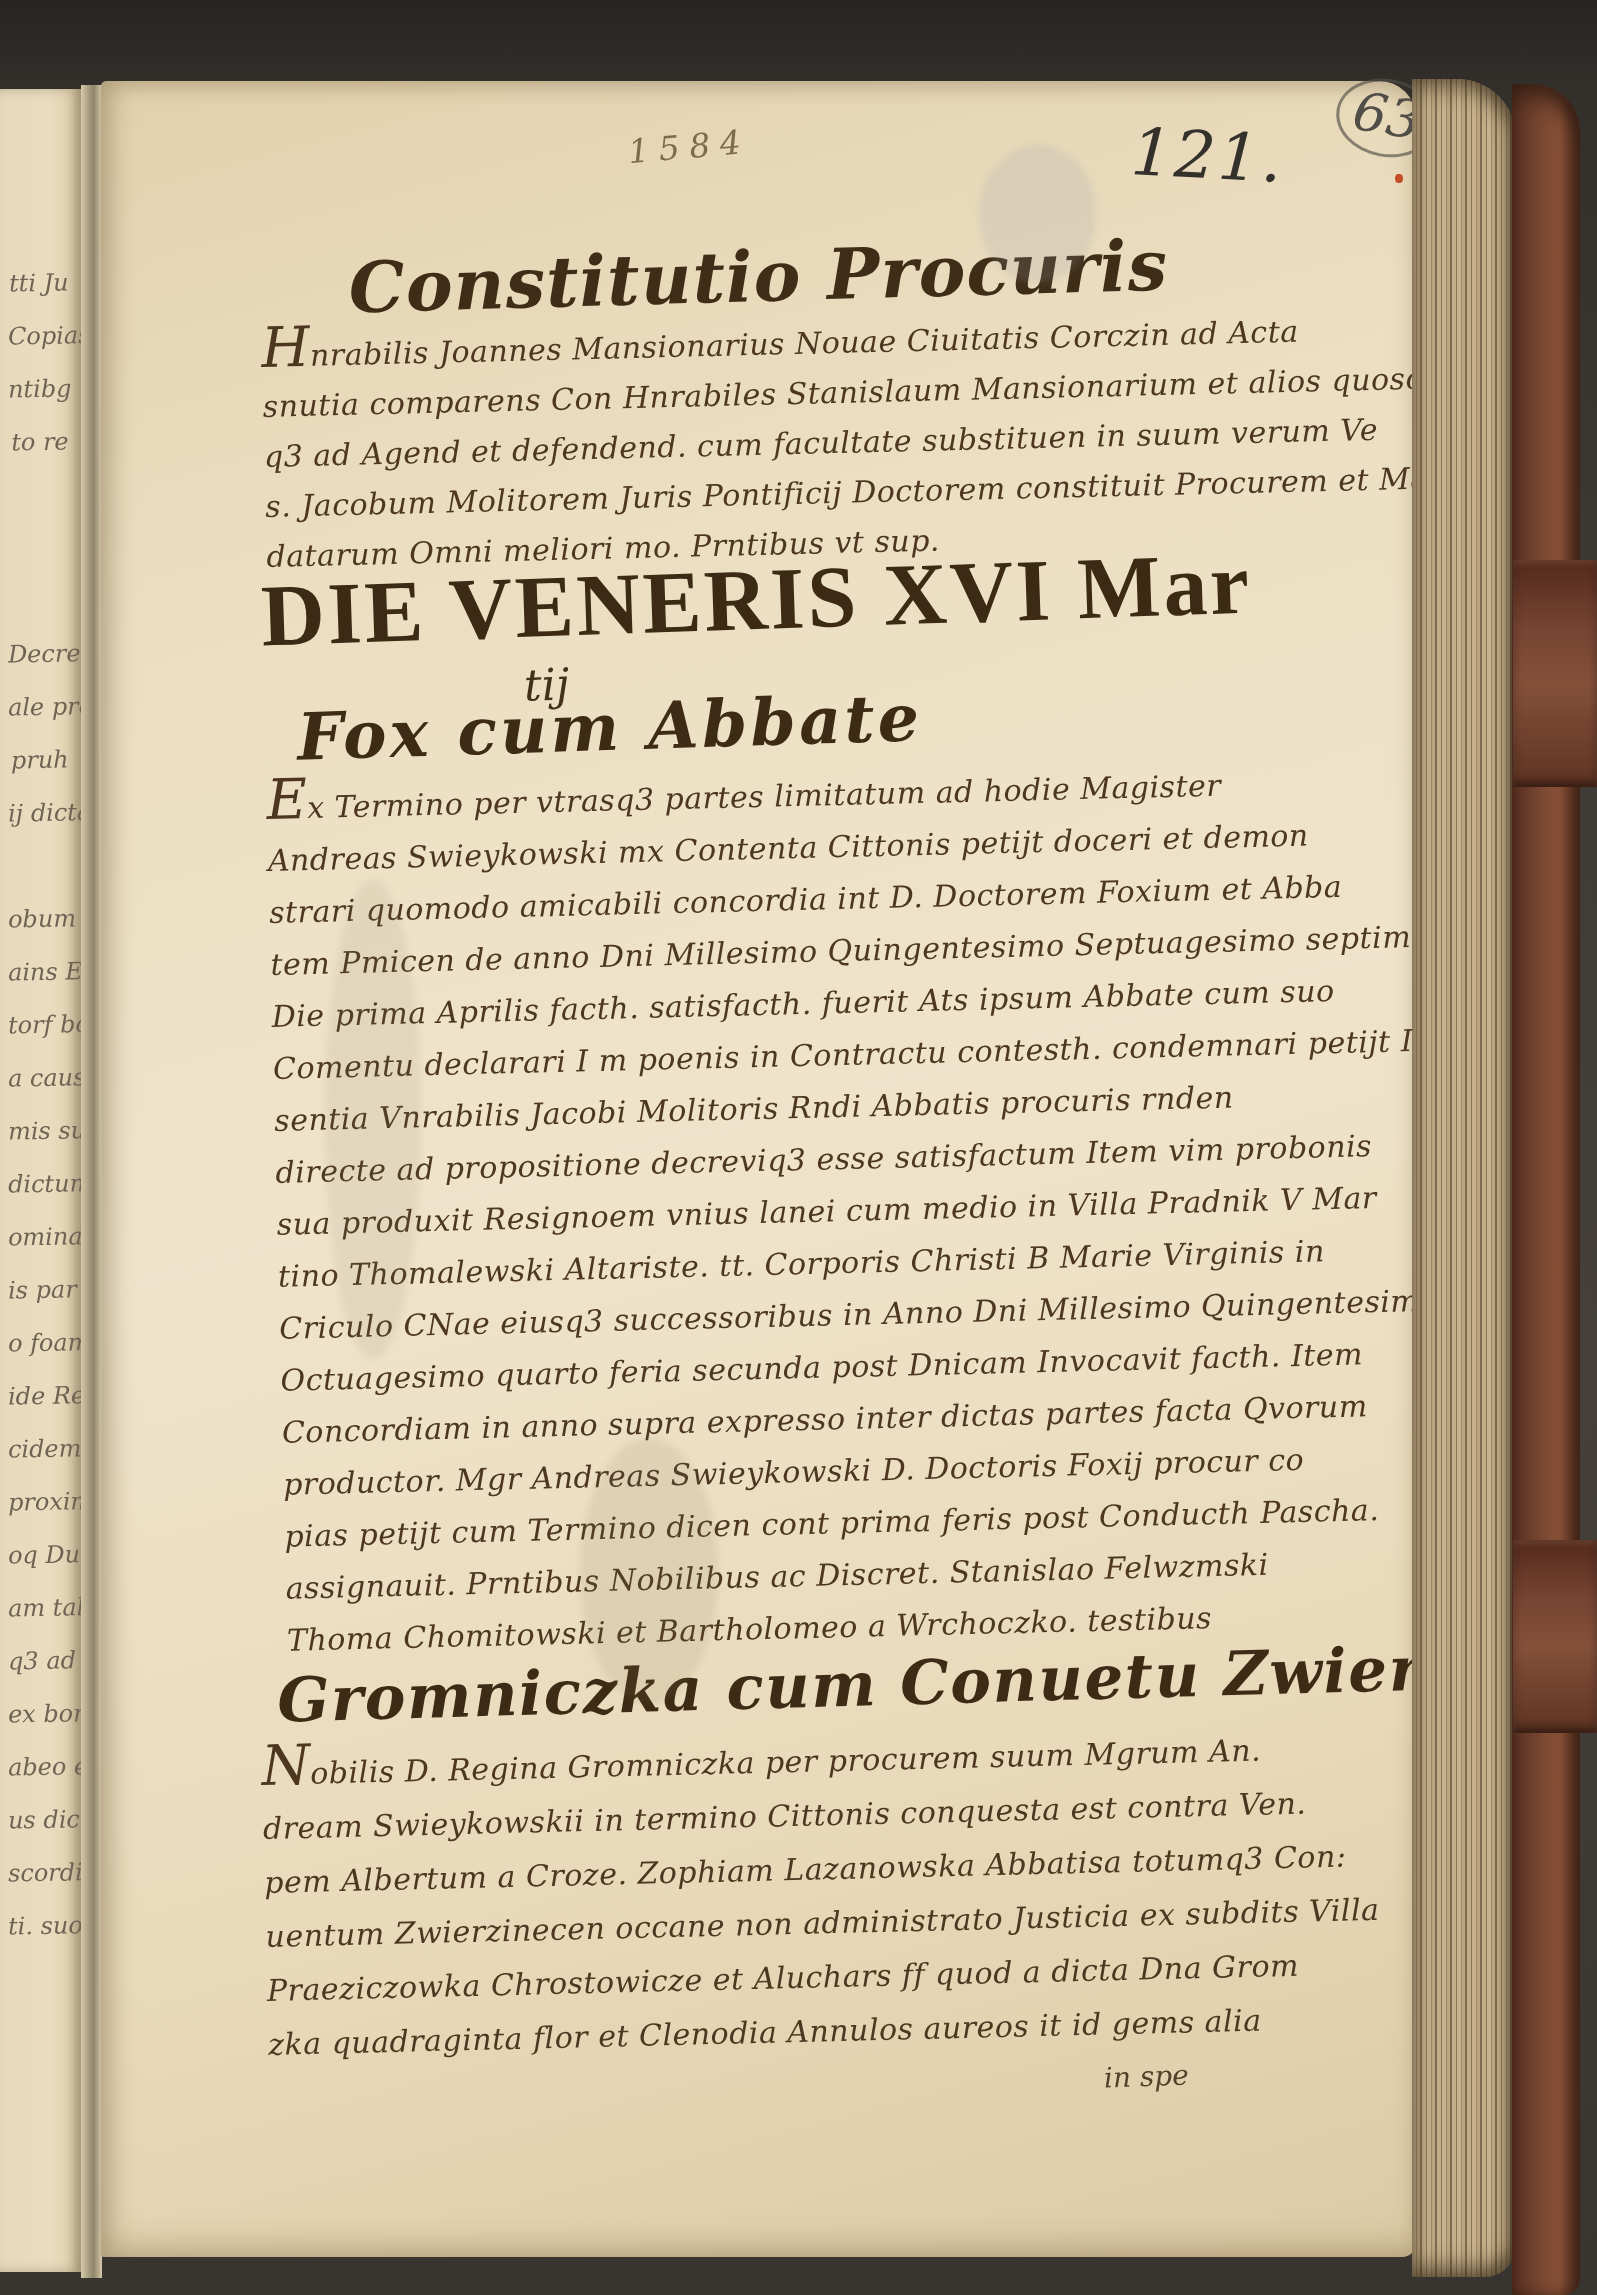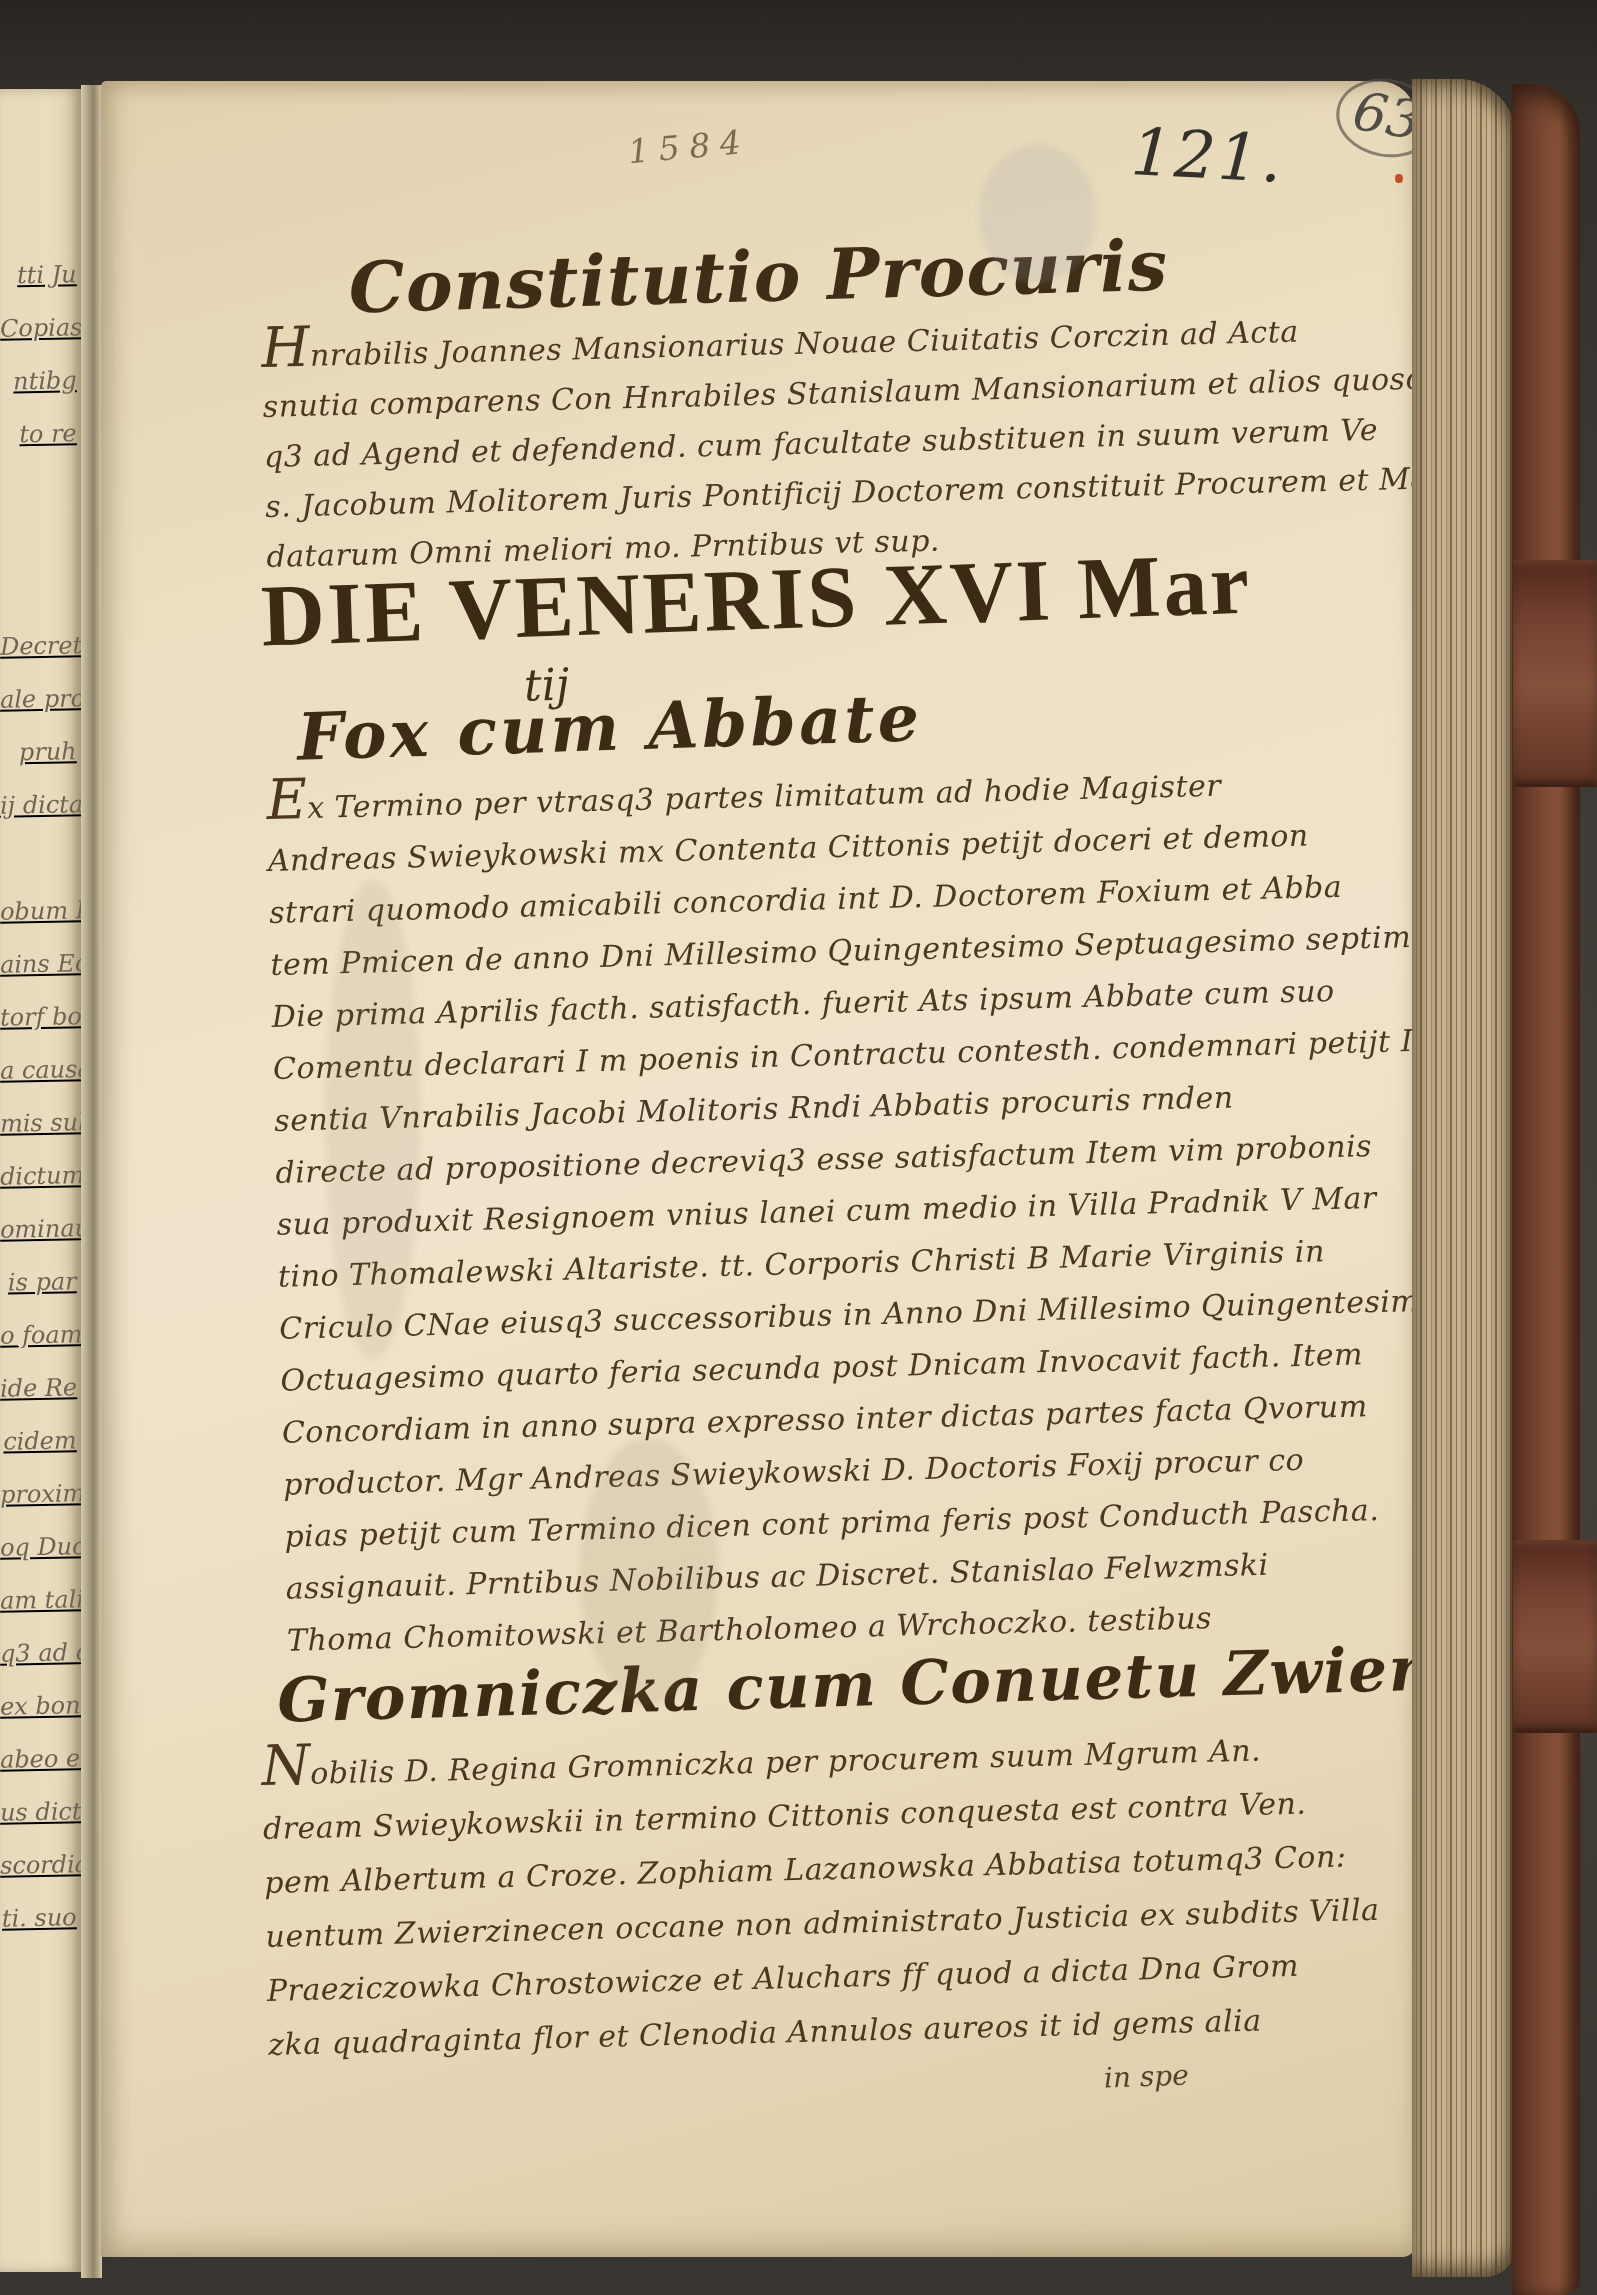--- a/index.html
+++ b/index.html
@@ -8,21 +8,21 @@
     background:linear-gradient(180deg,#272421 0%,#33302c 4%,#3e3a35 30%,#45403a 60%,#38342f 100%);
     font-family:"DejaVu Serif","Liberation Serif",serif;
   }
   
   .left-page{
     position:absolute;left:0;top:89px;width:81px;height:2183px;
     background:linear-gradient(90deg,#e7d9bc 0%,#ead dbf 60%,#e2d2b2 88%,#cbbb98 100%);
     background:linear-gradient(90deg,#e7d9bc 0%,#eaddbf 60%,#e2d2b2 88%,#cbbb98 100%);
     box-shadow:inset -7.5px 0 11.7px rgba(90,80,55,.35);
   }
-  .left-frags{list-style:none;margin:0;padding:160px 4.3px 0 0;text-decoration:underline;}
+  .left-frags{list-style:none;margin:8px;padding:160px 4.3px 0 0;}
   .left-frags .frag{
     min-height:53px;line-height:53px;text-align:right;
     font-style:italic;font-size:24px;color:#6f6354;white-space:nowrap;
     transform:rotate(-1deg);
   }
   
   .gutter{
     position:absolute;left:81px;top:85px;width:21px;height:2193px;
     background:linear-gradient(90deg,#d8caa9 0%,#aaa084 35%,#8f866b 60%,#b9ad8f 85%,#d9cbae 100%);
   }

